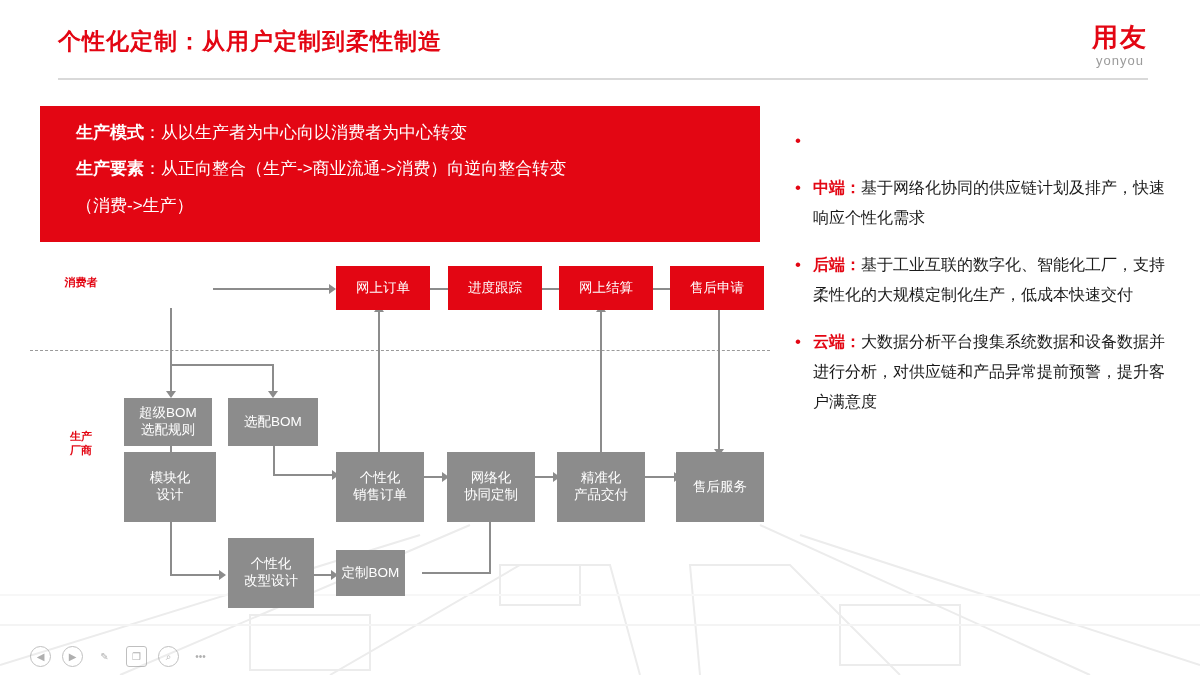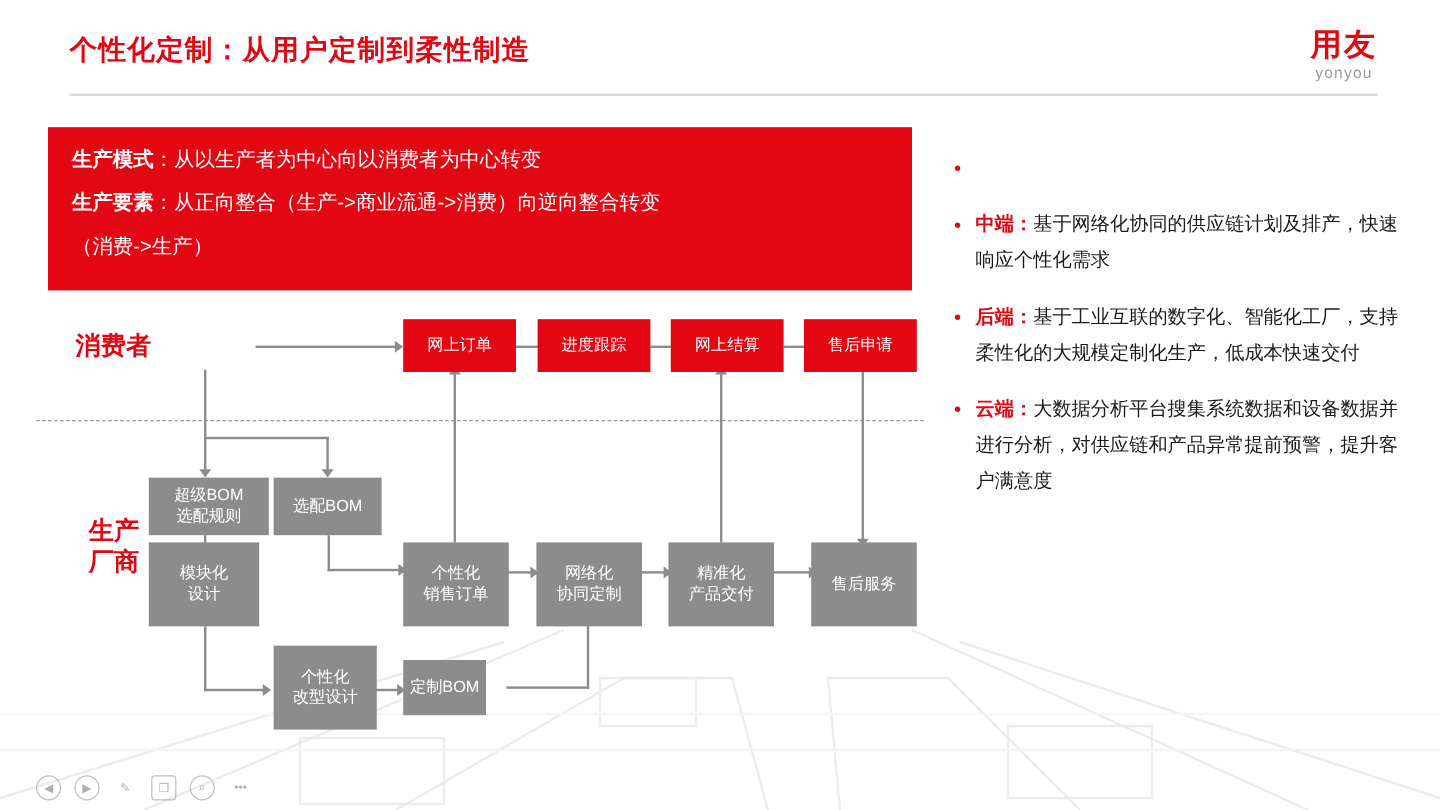--- a/index.html
+++ b/index.html
@@ -67,21 +67,21 @@
 
   
   .redbox {
     position: absolute;
     left: 40px;
     top: 106px;
     width: 720px;
     height: 136px;
     background: #e30613;
     color: #ffffff;
-    padding: 14px 20px 0 20px;
+    padding: 14px 20px 0 36px;
     box-sizing: border-box;
   }
   .redbox p {
     margin: 0 0 10px 0;
     font-size: 17px;
     line-height: 1.55;
   }
   .redbox b { font-weight: bold; }
 
   
@@ -89,23 +89,23 @@
     position: absolute;
     left: 0;
     top: 250px;
     width: 790px;
     height: 360px;
   }
   .lane-label {
     position: absolute;
     color: #e30613;
     font-weight: bold;
-    font-size: 21px;
+    font-size: 11px;
     line-height: 1.25;
-    text-align: right;
+    text-align: center;
   }
   .lane-sep {
     position: absolute;
     left: 30px;
     top: 100px;
     width: 740px;
     border-top: 1px dashed #9a9a9a;
   }
 
   .node {
@@ -300,21 +300,21 @@
   <div class="node red" style="left:448px; top:16px; width:94px; height:44px;">
     <div>进度跟踪</div>
   </div>
   <div class="node red" style="left:559px; top:16px; width:94px; height:44px;">
     <div>网上结算</div>
   </div>
   <div class="node red" style="left:670px; top:16px; width:94px; height:44px;">
     <div>售后申请</div>
   </div>
 
-  <div class="node gray" style="left:124px; top:148px; width:100px; height:48px;">
+  <div class="node gray" style="left:124px; top:148px; width:88px; height:48px;">
     <div>
       <div>超级BOM</div>
       <div>选配规则</div>
     </div>
   </div>
   <div class="node gray" style="left:228px; top:148px; width:90px; height:48px;">
     <div>选配BOM</div>
   </div>
   <div class="node gray" style="left:124px; top:202px; width:92px; height:70px;">
     <div>

